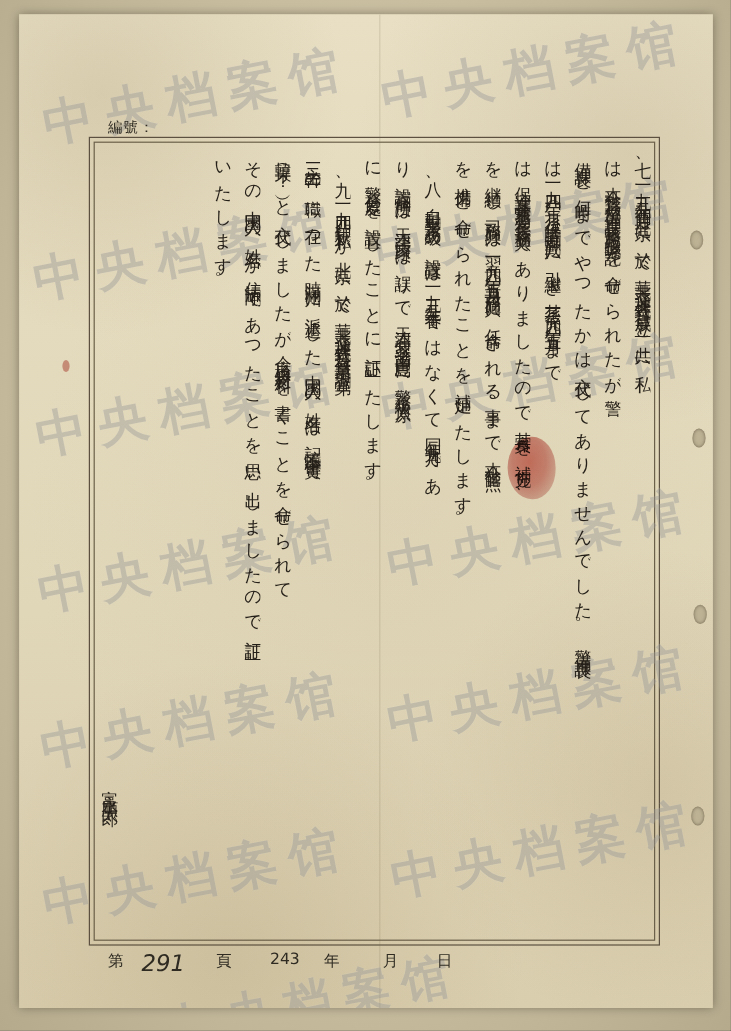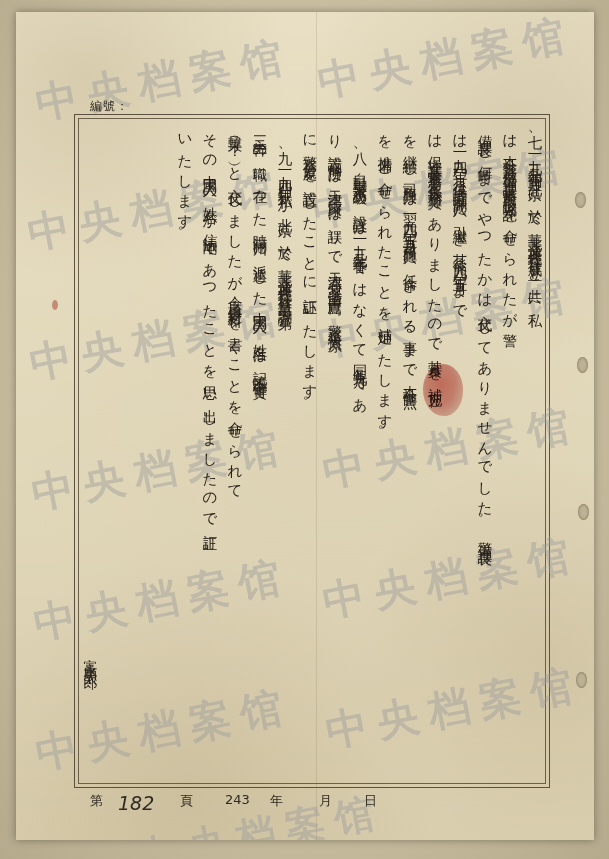--- a/index.html
+++ b/index.html
@@ -293,21 +293,21 @@
       <div class="col">いたします。</div>
     </div>
 
     <div id="signature">富永順太郎</div>
 
     <div id="seal"></div>
     <div id="red-mark"></div>
 
     <div id="footer">
       <span class="f-dai">第</span>
-      <span class="f-num">182</span>
+      <span class="f-num">291</span>
       <span class="f-ye">頁</span>
       <span class="f-195">243</span>
       <span class="f-nian">年</span>
       <span class="f-yue">月</span>
       <span class="f-ri">日</span>
     </div>
 
   </div>
 </div>
 

